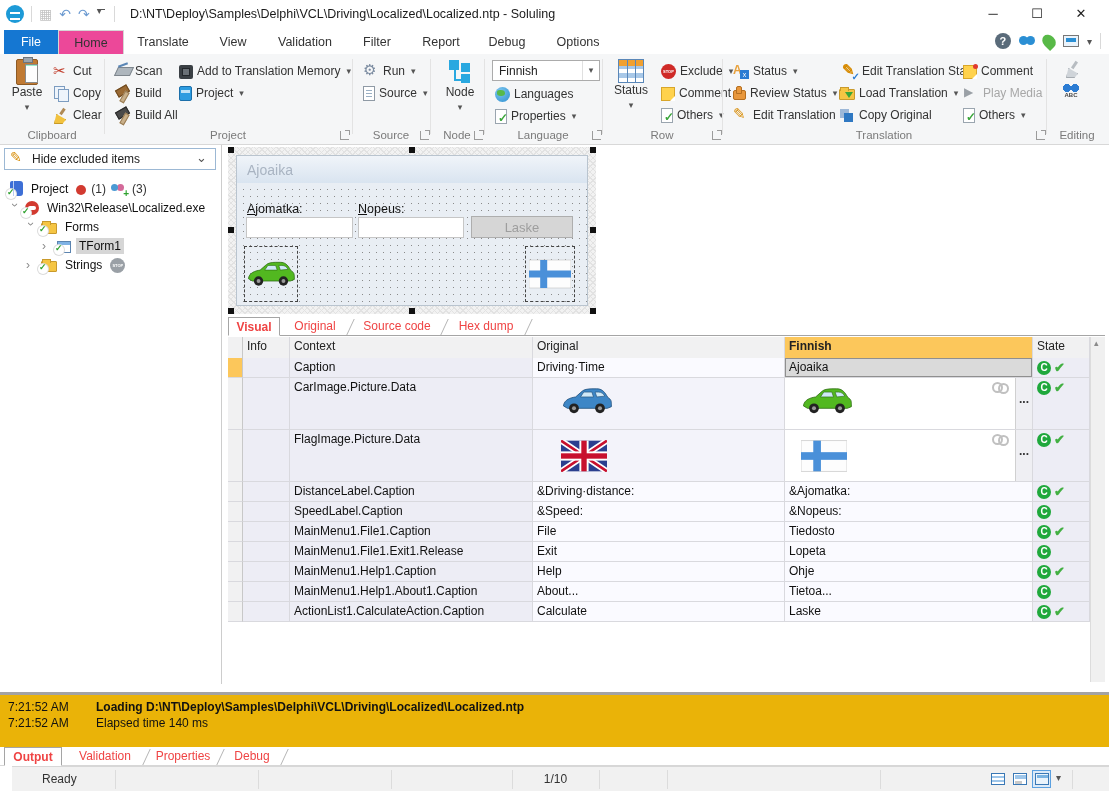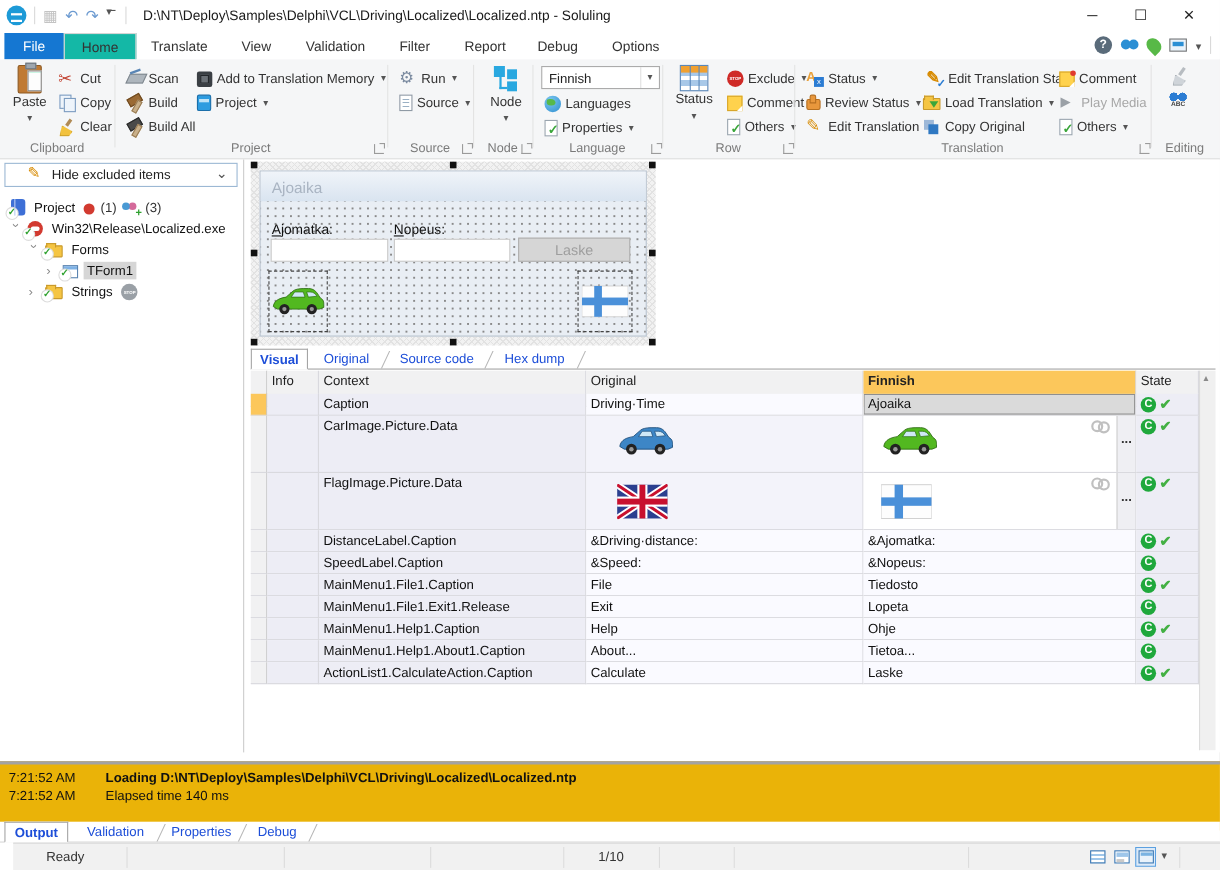--- a/index.html
+++ b/index.html
@@ -18,21 +18,21 @@
   .qcaret::before{content:"▾";position:absolute;left:0;top:-4px;color:#555;font-size:10px}
   .qcaret::after{content:"";position:absolute;left:1px;top:0;width:7px;height:0;border-top:1px solid #555}
   .wtitle{position:absolute;left:130px;top:7px;font-size:12.5px;color:#1a1a1a;white-space:nowrap}
   .winbtns{position:absolute;right:6px;top:0;display:flex}
   .winbtn{width:44px;height:28px;text-align:center;line-height:28px;font-size:13px;color:#222}
 
   
   .tabbar{position:absolute;left:0;top:30px;width:100%;height:24px;background:#fff}
   .rtab{position:absolute;top:0;height:24px;line-height:24px;text-align:center;font-size:12.5px;color:#333}
   .rtab.file{background:#1577d2;color:#fff}
-  .rtab.active{background:#14b8a6;border:1px solid #d5d5d5;border-bottom:none;font-weight:400}
+  .rtab.active{background:#ec4899;border:1px solid #d5d5d5;border-bottom:none;font-weight:400}
   .tabbar-icons{position:absolute;right:8px;top:3px;display:flex;align-items:center;gap:8px}
   .hlpico{width:16px;height:16px;border-radius:50%;background:#5a6b7a;color:#fff;font-size:11px;font-weight:bold;text-align:center;line-height:16px}
   .binoc{position:relative;width:16px;height:10px}
   .binoc::before,.binoc::after{content:"";position:absolute;top:0;width:9px;height:9px;border-radius:50%;background:#2b8fd4}
   .binoc::before{left:0}.binoc::after{right:0}
   .pin{width:12px;height:15px;background:#58b947;border-radius:50% 50% 50% 0;transform:rotate(-45deg)}
   .monitor{width:16px;height:12px;border:1px solid #777;background:#eaf3fb;position:relative}
   .monitor::before{content:"";position:absolute;left:2px;top:2px;width:10px;height:4px;background:#2b8fd4}
   .smallcaret::after{content:"▾";color:#555;font-size:10px}
 
@@ -120,21 +120,21 @@
   .i-reddot{width:10px;height:10px;border-radius:50%;background:#d23a30;margin-top:3px}
   .i-people::before{content:"";position:absolute;left:0;top:3px;width:7px;height:7px;border-radius:50%;background:#4a9ad4;box-shadow:6px 0 0 #d46a9a}
   .i-people::after{content:"+";position:absolute;right:-2px;bottom:-2px;color:#2ea12e;font-size:10px;font-weight:bold}
   .i-pencil-sm::before{content:"✎";position:absolute;left:0;top:-2px;font-size:14px;color:#d78a00}
   .chev{display:inline-block;width:10px;color:#8a8a8a;font-size:12px;line-height:10px}
   .chev.open{transform:rotate(90deg)}
 
   
   .workspace{position:absolute;left:0;top:145px;width:100%;height:539px;background:#fff}
   .sidepanel{position:absolute;left:0;top:0;width:222px;height:539px;border-right:1px solid #cdcdcd}
-  .filtercombo{position:absolute;left:4px;top:3px;width:212px;height:22px;background:#fff;border:1px solid #9cb8d4;display:flex;align-items:center;gap:6px;padding-left:20px}
+  .filtercombo{position:absolute;left:4px;top:3px;width:212px;height:22px;background:#fff;border:1px solid #9cb8d4;display:flex;align-items:center;gap:6px;padding-left:5px}
   .filtercombo .chevd::after{content:"⌄";position:absolute;right:8px;top:1px;color:#555;font-size:13px}
   .treerow{position:absolute;height:19px;display:flex;align-items:center;gap:5px;white-space:nowrap}
   .treelabel{font-size:12px;color:#111;padding:1px 3px}
   .treelabel.sel{background:#d6d6d6}
   .badge{color:#333;font-size:12px}
 
   
   .preview{position:absolute;left:228px;top:2px;width:368px;height:167px;background:
     repeating-linear-gradient(45deg,#e2e2e2 0 1px,transparent 1px 4px),
     repeating-linear-gradient(-45deg,#e2e2e2 0 1px,transparent 1px 4px),#f2f2f2}
@@ -143,21 +143,21 @@
   .dcaption{position:absolute;left:0;top:0;right:0;height:27px;background:linear-gradient(#f0f4f9,#d9e4f0);color:#a9b4c2;font-size:14px;padding:6px 0 0 10px}
   .dgrid{position:absolute;left:0;top:27px;right:0;bottom:0;background-image:radial-gradient(#8a8a8a 0.8px,transparent 0.9px);background-size:7px 7px;background-position:3px 3px}
   .dlabel{position:absolute;font-size:12.5px;color:#111}
   .dlabel u{text-decoration:underline}
   .dinput{position:absolute;height:21px;background:#fff;border:1px solid #c6c6c6}
   .dbtn{position:absolute;height:22px;background:#d6d6d6;border:1px solid #aeaeae;color:#9e9e9e;font-size:13px;text-align:center;line-height:21px}
   .dimg{position:absolute;border:1px dashed #444;display:flex;align-items:center;justify-content:center;background:transparent}
 
   
   .tabstrip{position:absolute;height:19px;border-bottom:1px solid #a5a5a5}
-  .vtab{position:absolute;top:0;height:19px;line-height:18px;font-size:12px;color:#1d4ed8;text-align:center}
+  .vtab{position:absolute;top:0;height:19px;line-height:18px;font-size:12px;color:#ef4444;text-align:center}
   .vtab.sel{background:#fff;border:1px solid #a5a5a5;border-bottom:1px solid #fff;font-weight:bold}
   .tslash{position:absolute;top:2px;width:1px;height:16px;background:#b5b5b5;transform:skewX(-25deg)}
 
   
   .grid{position:absolute;left:228px;top:192px;width:862px;height:285px;background:#fff}
   .g{position:absolute;top:0;height:100%;border-right:1px solid #d9d9de;border-bottom:1px solid #d9d9de;font-size:12px;padding:2px 4px;overflow:hidden;white-space:nowrap;color:#111}
   .ci{left:0;width:15px;background:#f1f1f2;border-right:1px solid #c8c8c8}
   .cin{left:15px;width:47px;background:#ededf5}
   .cc{left:62px;width:243px;background:#ededf5}
   .co{left:305px;width:252px;background:#fafaff}

